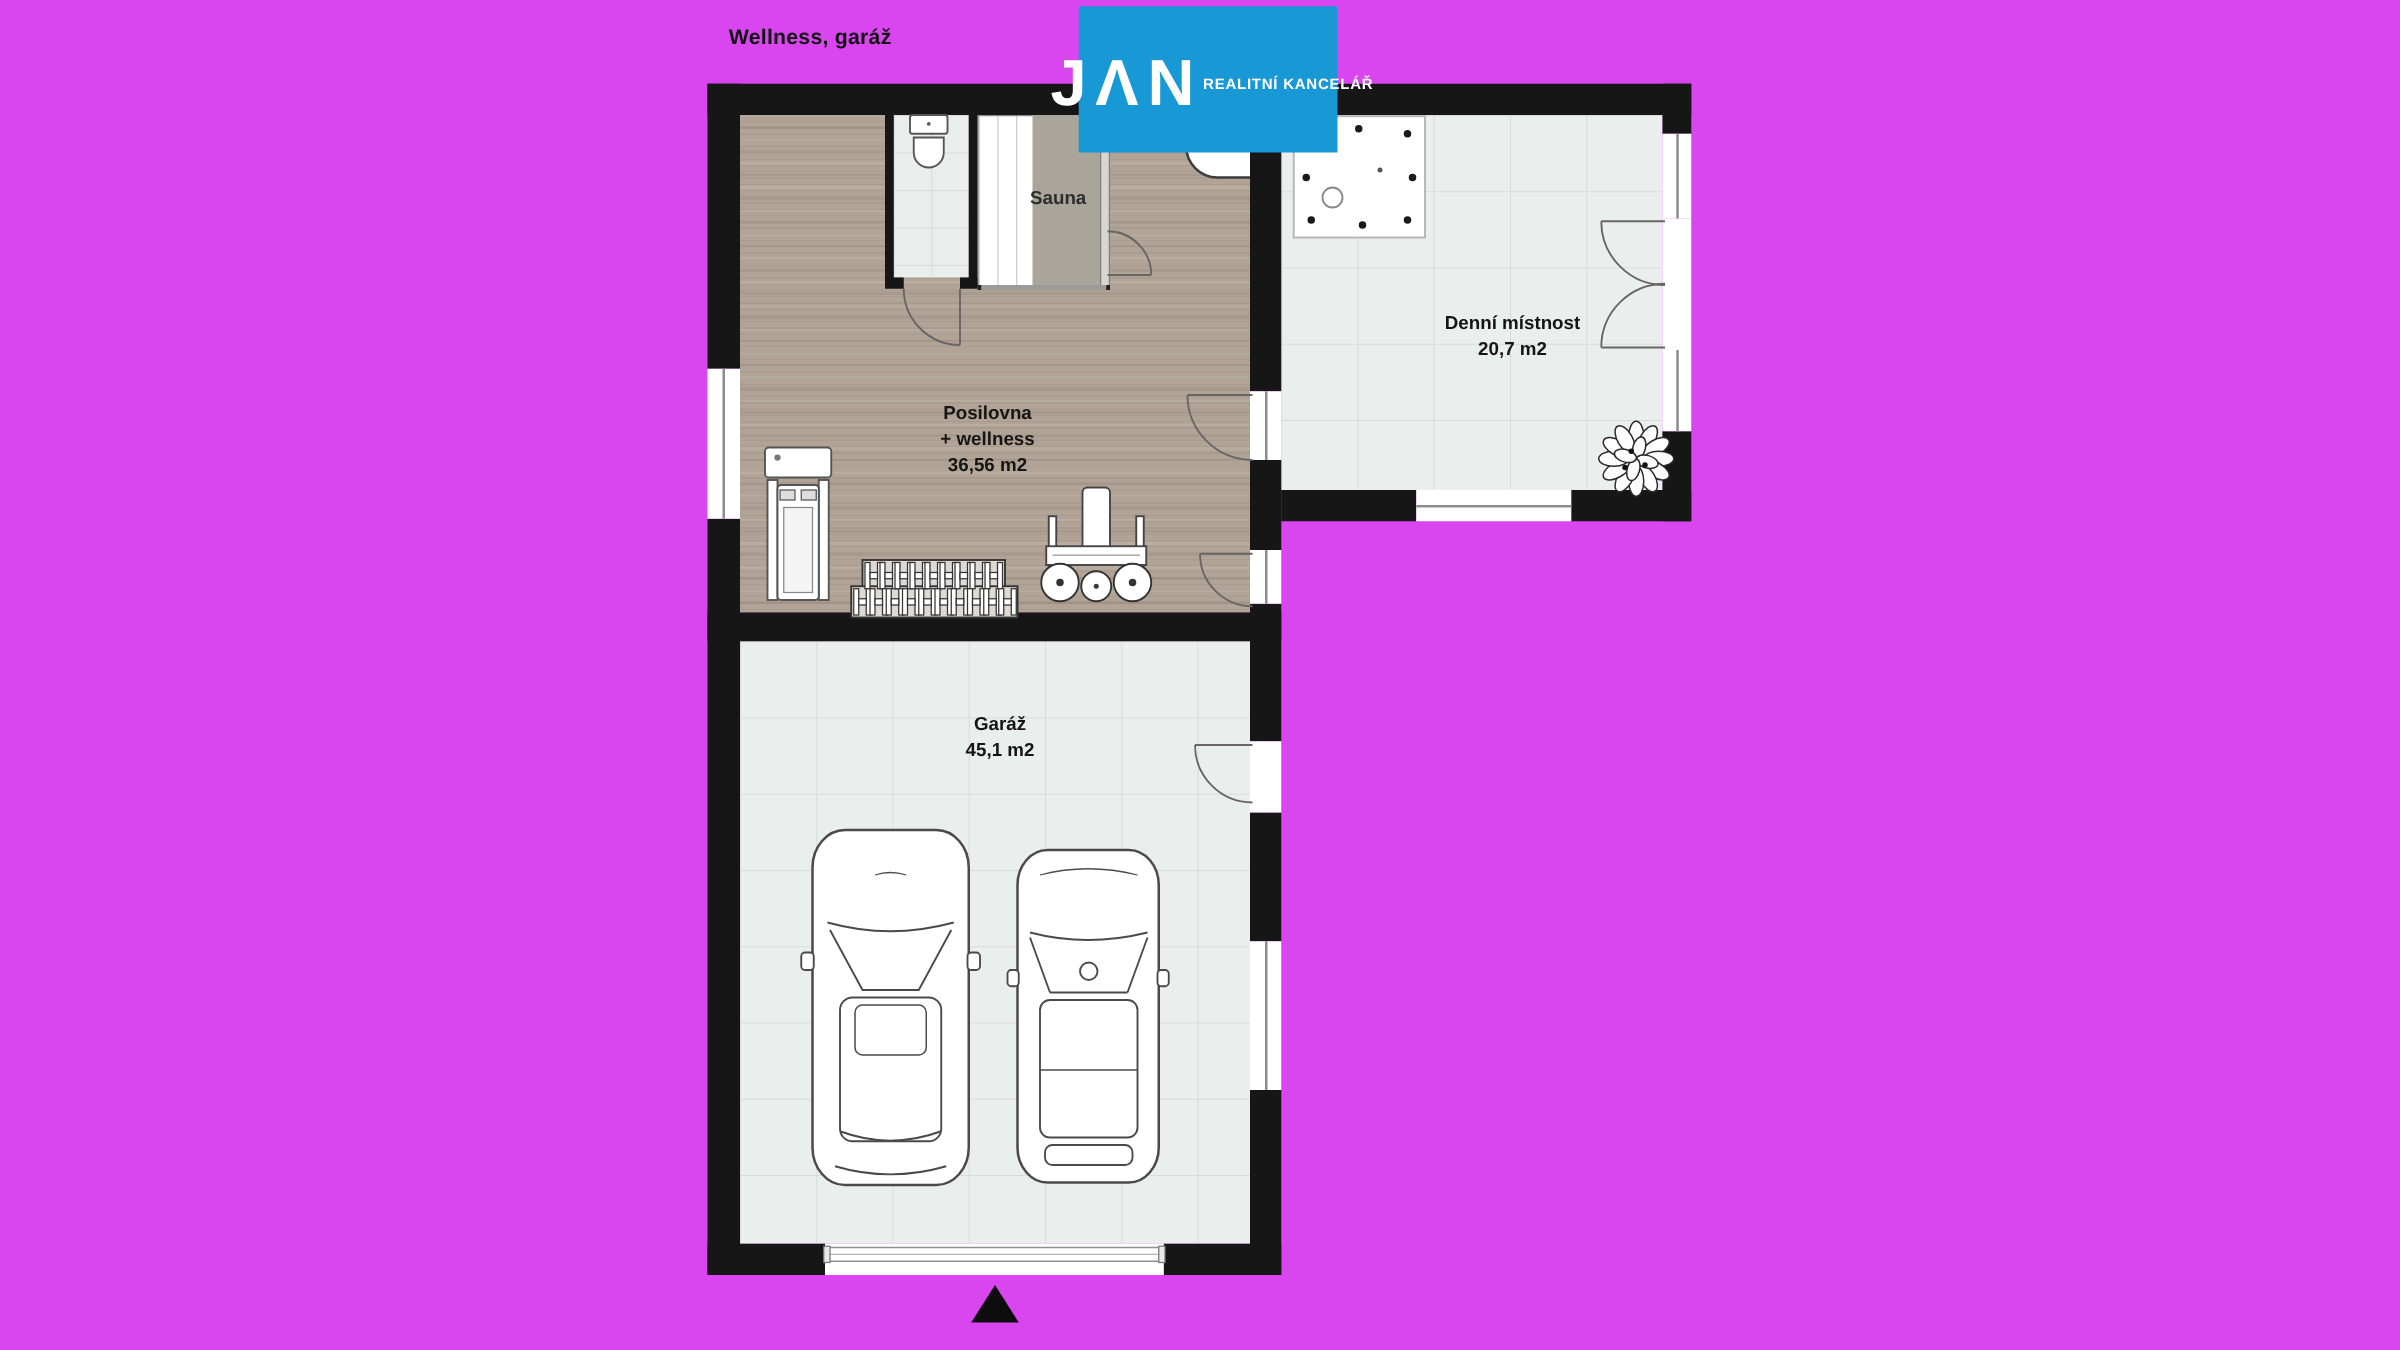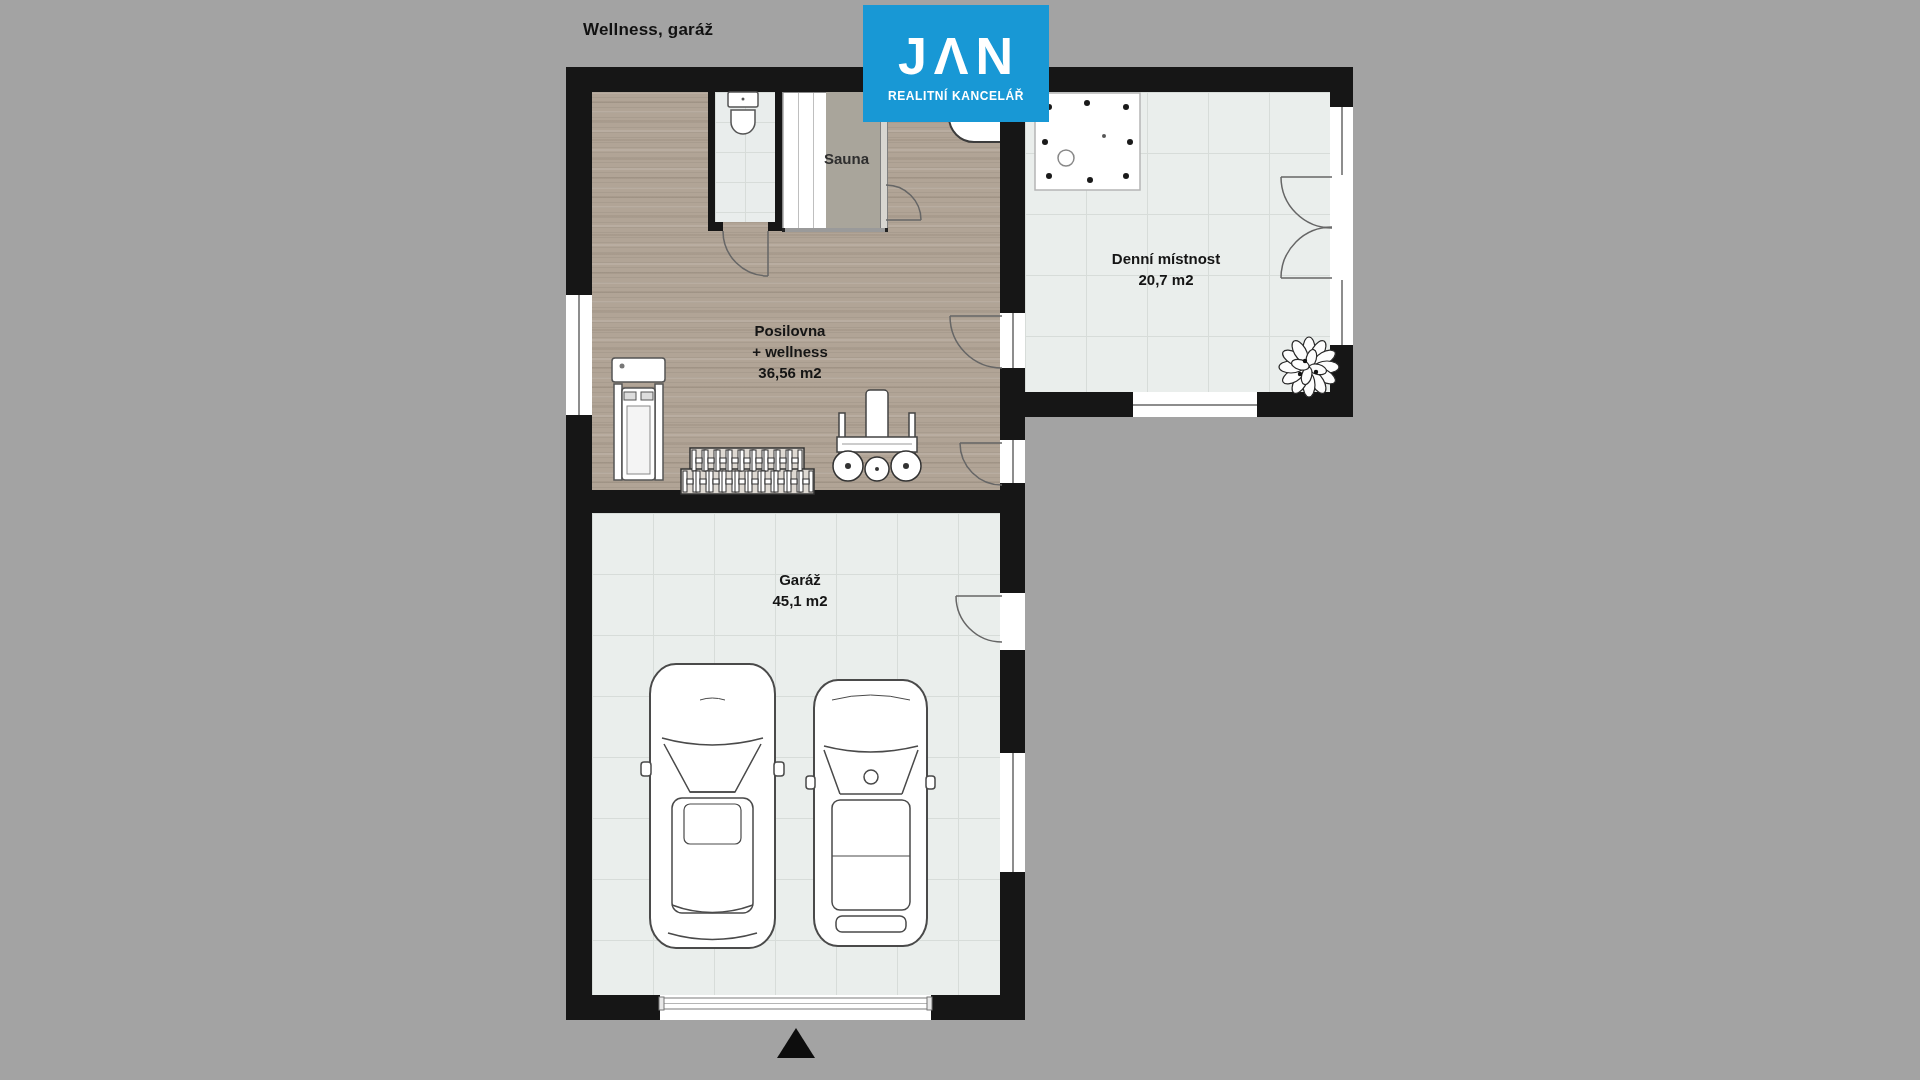--- a/index.html
+++ b/index.html
@@ -1,28 +1,28 @@
 <!DOCTYPE html>
 <html><head>
 <meta charset="utf-8">
 <style>
   html,body{margin:0;padding:0;background:#ffffff;font-family:"Liberation Sans",sans-serif;}
-  #canvas{position:relative;width:1920px;height:1080px;background:#a3a3a3;overflow:hidden;}
+  #canvas{position:relative;width:1920px;height:1080px;background:#d946ef;overflow:hidden;}
 
   
   #title{position:absolute;left:583px;top:20px;font-size:17px;font-weight:bold;color:#111;letter-spacing:.2px;}
   .room-label{position:absolute;width:200px;text-align:center;font-size:15px;font-weight:bold;color:#151515;line-height:21px;}
   #lbl-wellness{left:690px;top:282px;margin-top:38px;}
-  #lbl-denni{left:1066px;top:248px;}
+  #lbl-denni{left:1110px;top:248px;}
   #lbl-garaz{left:700px;top:569px;}
   #lbl-sauna{position:absolute;left:824px;top:150px;font-size:15px;font-weight:700;color:#2e2e2e;}
 
   
-  #logo{position:absolute;left:863px;top:5px;width:186px;height:117px;z-index:10;
-        display:flex;flex-direction:column;align-items:center;justify-content:center;color:#fff;}
+  #logo{position:absolute;left:863px;top:5px;width:207px;height:117px;z-index:10;
+        display:flex;align-items:center;justify-content:center;color:#fff;}
   #logo .brand{font-size:52px;font-weight:600;letter-spacing:7px;line-height:1;margin-top:6px;margin-left:6px;}
   #logo .sub{font-size:12px;font-weight:bold;letter-spacing:.6px;margin-top:7px;white-space:nowrap;}
 
   
   .floor{position:absolute;z-index:1;}
   .wood{background-color:#b1a496;
         background-image:repeating-linear-gradient(180deg,rgba(255,255,255,.10) 0 2px,rgba(255,255,255,0) 2px 9px,rgba(60,45,30,.08) 9px 11px,rgba(0,0,0,0) 11px 19px),
                          repeating-linear-gradient(180deg,rgba(0,0,0,.05) 0 1px,rgba(0,0,0,0) 1px 5px);}
   .tile{background-color:#eaeeec;
         background-image:linear-gradient(#d7dcd9 1px,transparent 1px),linear-gradient(90deg,#d7dcd9 1px,transparent 1px);

